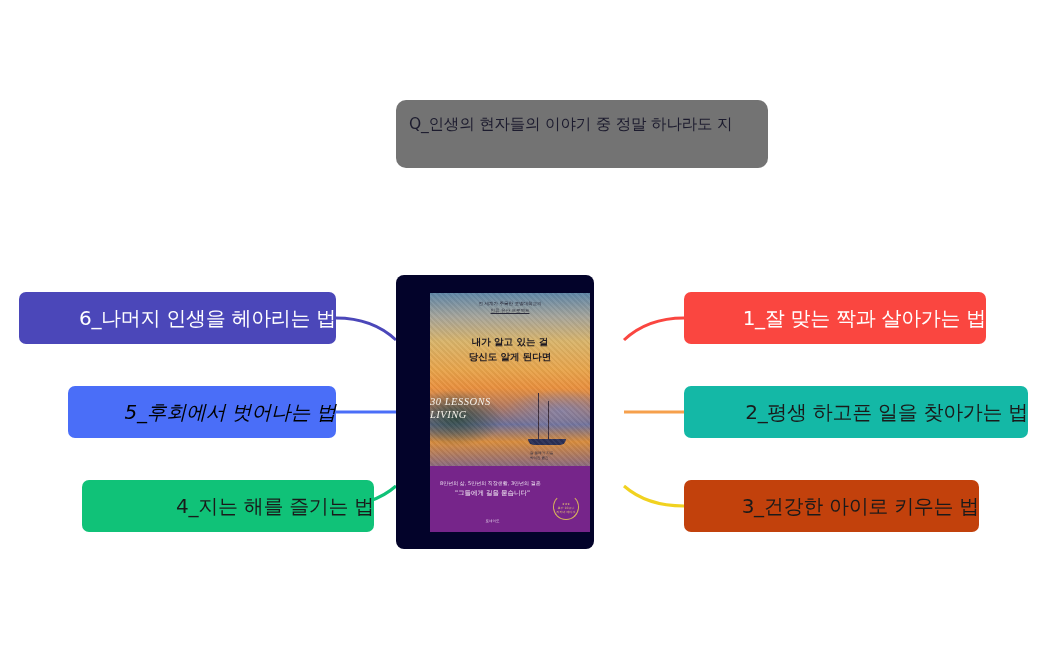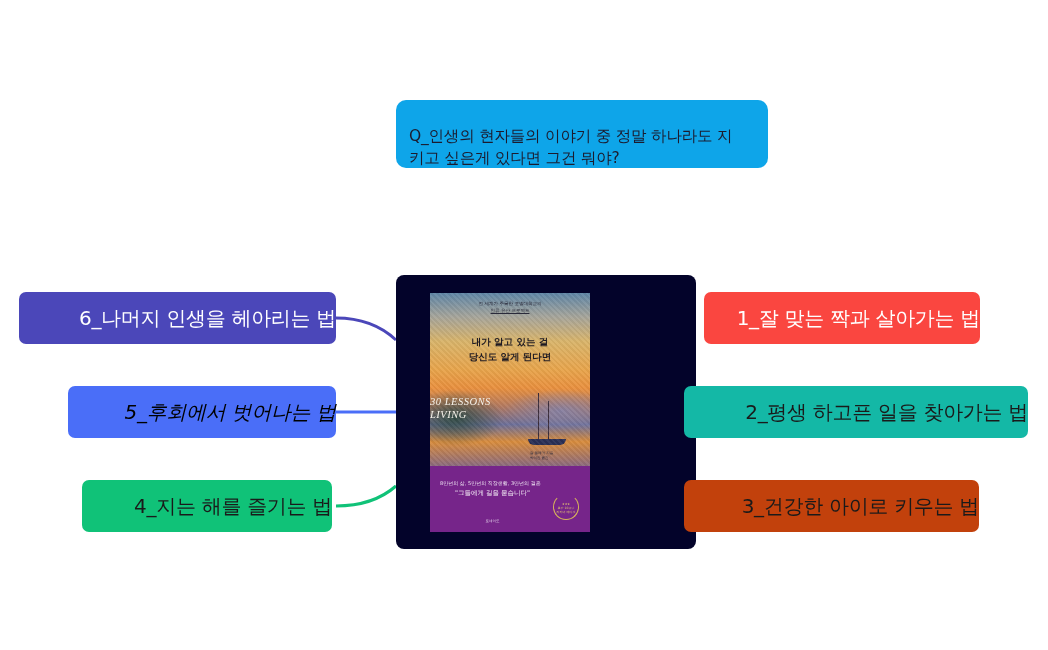--- a/index.html
+++ b/index.html
@@ -18,35 +18,34 @@
       position: absolute;
       left: 0; top: 0;
       width: 1048px; height: 650px;
       pointer-events: none;
     }
     .question {
       position: absolute;
       left: 396px; top: 100px;
       width: 372px; height: 68px;
       box-sizing: border-box;
-      background: #0ea5e9;
+      background: #737373;
       border-radius: 10px;
-      padding: 25px 12px 0 13px;
+      padding: 13px 12px 0 13px;
       color: #1c1b2e;
       font-size: 15.5px;
       line-height: 22px;
       letter-spacing: -0.2px;
     }
     .center-card {
       position: absolute;
       left: 396px; top: 275px;
-      width: 264px; height: 274px;
+      width: 198px; height: 274px;
       background: #03032a;
       border-radius: 8px;
-      padding-left: 36px;
     }
     .cover {
       position: absolute;
       left: 34px; top: 18px;
       width: 160px; height: 239px;
       overflow: hidden;
     }
     .cover-art {
       position: absolute;
       left: 0; top: 0;
@@ -154,42 +153,41 @@
       position: absolute;
       height: 52px;
       box-sizing: border-box;
       border-radius: 7px;
       font-size: 20px;
       line-height: 52px;
       text-align: right;
       white-space: nowrap;
       letter-spacing: -0.3px;
     }
-    .node-1 { left: 684px; top: 292px; width: 276px; background: #fa4640; color: #ffffff; margin-left: 20px; }
+    .node-1 { left: 684px; top: 292px; width: 302px; background: #fa4640; color: #ffffff; }
     .node-2 { left: 684px; top: 386px; width: 344px; background: #14b8a6; color: #1a1a1a; }
     .node-3 { left: 684px; top: 480px; width: 295px; background: #c2410c; color: #1a1a1a; }
-    .node-4 { left: 82px;  top: 480px; width: 250px; background: #10c278; color: #1a1a1a; }
+    .node-4 { left: 82px;  top: 480px; width: 292px; background: #10c278; color: #1a1a1a; }
     .node-5 { left: 68px;  top: 386px; width: 268px; background: #4a6ef8; color: #000000; font-style: italic; }
     .node-6 { left: 19px;  top: 292px; width: 317px; background: #4b47b9; color: #ffffff; }
   </style>
 </head>
 <body>
 
 <svg class="connectors" viewBox="0 0 1048 650" xmlns="http://www.w3.org/2000/svg">
   <path d="M624 340 C 640 325, 660 318, 684 318" stroke="#fa4640" stroke-width="3" fill="none"></path>
   <path d="M624 412 L 684 412" stroke="#f6a04c" stroke-width="3" fill="none"></path>
   <path d="M624 486 C 640 500, 660 506, 684 506" stroke="#f1d220" stroke-width="3" fill="none"></path>
   <path d="M396 486 C 380 500, 360 506, 336 506" stroke="#10c278" stroke-width="3" fill="none"></path>
   <path d="M396 412 L 336 412" stroke="#4a6ef8" stroke-width="3" fill="none"></path>
   <path d="M396 340 C 380 325, 360 318, 336 318" stroke="#4b47b9" stroke-width="3" fill="none"></path>
 </svg>
 
 <div class="question">
   <div>Q_인생의 현자들의 이야기 중 정말 하나라도 지</div>
-  <div>키고 싶은게 있다면 그건 뭐야?</div>
 </div>
 
 <div class="center-card">
   <div class="cover">
     <div class="cover-art">
       <div class="mast" style="left:108px; top:100px; height:48px;"></div>
       <div class="mast" style="left:118px; top:108px; height:40px;"></div>
       <div class="boat"></div>
     </div>
     <div class="cover-sub" style="top:7px;">전 세계가 주목한 코넬대학교의</div>

